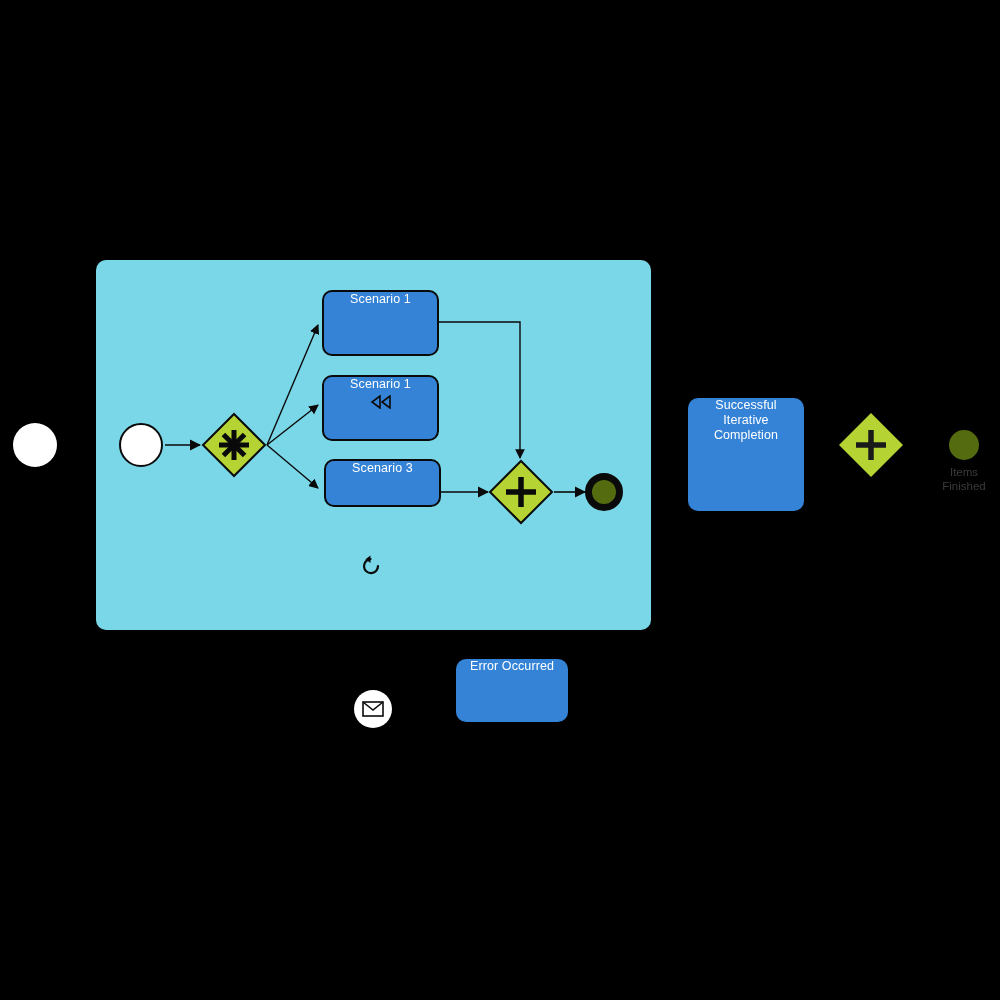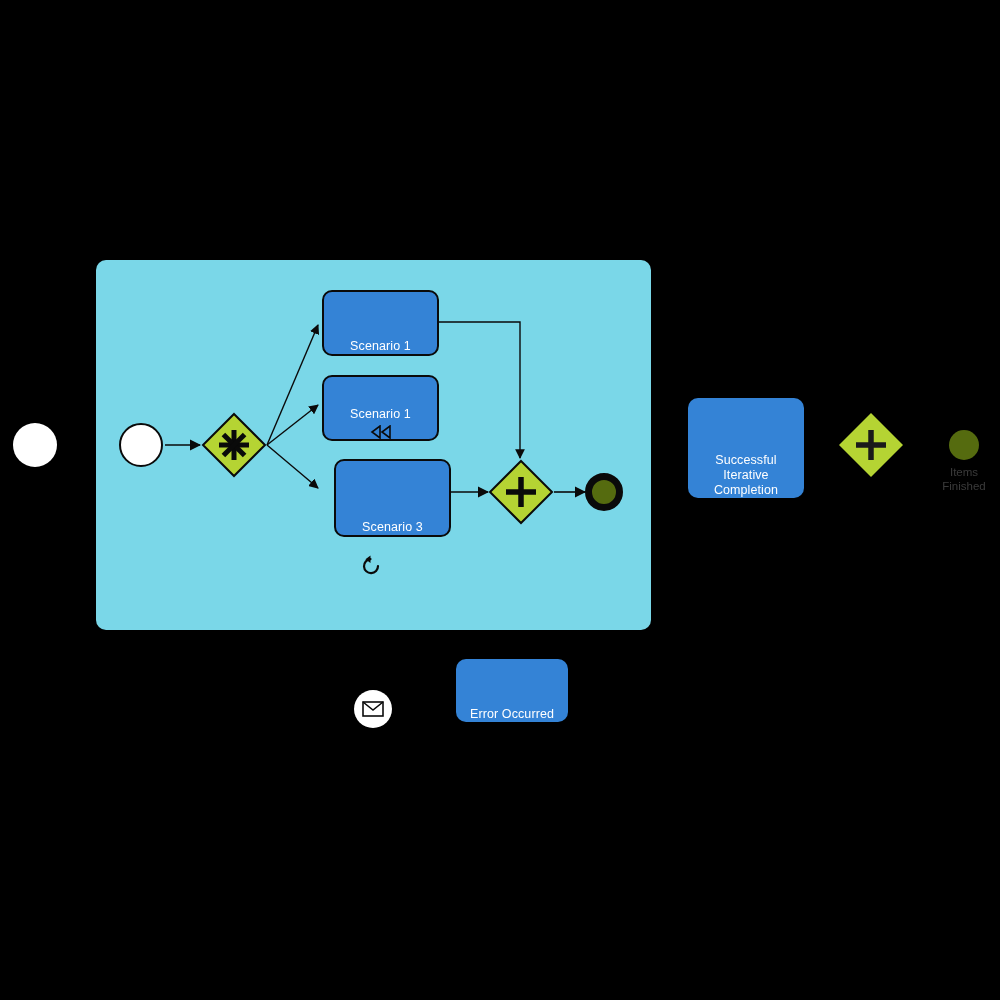--- a/index.html
+++ b/index.html
@@ -32,21 +32,21 @@
     border-radius: 10px;
   }
 
   
   .task {
     background: #3483d6;
     border-radius: 10px;
     display: flex;
     flex-direction: column;
     align-items: center;
-    justify-content: flex-end;
+    justify-content: flex-start;
     color: #ffffff;
     font-size: 12.5px;
     line-height: 15px;
     text-align: center;
     letter-spacing: 0.1px;
   }
   .task.bordered {
     border: 2.5px solid #0a0a0a;
   }
   .task-label { white-space: pre-line; }
@@ -143,21 +143,21 @@
   <div class="node task bordered" style="left:322px; top:375px; width:117px; height:66px;">
     <span class="task-label">Scenario 1</span>
     <span class="marker" style="margin-top:3px;">
       <svg width="22" height="14" viewBox="0 0 22 14">
         <polygon points="10,1 10,13 2,7" fill="none" stroke="#0a0a0a" stroke-width="1.6"></polygon>
         <polygon points="20,1 20,13 12,7" fill="none" stroke="#0a0a0a" stroke-width="1.6"></polygon>
       </svg>
     </span>
   </div>
 
-  <div class="node task bordered" style="left:334px; top:459px; width:117px; height:78px;">
+  <div class="node task bordered" style="left:324px; top:459px; width:117px; height:48px;">
     <span class="task-label">Scenario 3</span>
   </div>
 
   <div class="node gateway" style="left:488px; top:459px; width:66px; height:66px;">
     <svg width="66" height="66" viewBox="0 0 66 66">
       <polygon points="33,2 64,33 33,64 2,33" fill="#b5d433" stroke="#0a0a0a" stroke-width="2"></polygon>
       <g stroke="#0a0a0a" stroke-width="5.5" stroke-linecap="butt">
         <line x1="33" y1="18" x2="33" y2="48"></line>
         <line x1="18" y1="33" x2="48" y2="33"></line>
       </g>
@@ -166,21 +166,21 @@
 
   <div class="node event end-event" style="left:585px; top:473px; width:38px; height:38px;"></div>
 
   <span class="node marker" style="left:359px; top:554px; width:24px; height:24px;">
     <svg width="24" height="24" viewBox="0 0 24 24">
       <path d="M 19 12 A 7 7 0 1 1 11.5 5.1" fill="none" stroke="#0a0a0a" stroke-width="2.2" stroke-linecap="round"></path>
       <polygon points="11.5,1.4 11.5,9.0 6.4,5.2" fill="#0a0a0a"></polygon>
     </svg>
   </span>
 
-  <div class="node task" style="left:688px; top:398px; width:116px; height:100px;">
+  <div class="node task" style="left:688px; top:398px; width:116px; height:113px;">
     <span class="task-label">Successful
 Iterative
 Completion</span>
   </div>
 
   <div class="node gateway" style="left:838px; top:412px; width:66px; height:66px;">
     <svg width="66" height="66" viewBox="0 0 66 66">
       <polygon points="33,1 65,33 33,65 1,33" fill="#b5d433"></polygon>
       <g stroke="#1a1a1a" stroke-width="5.5" stroke-linecap="butt">
         <line x1="33" y1="18" x2="33" y2="48"></line>

